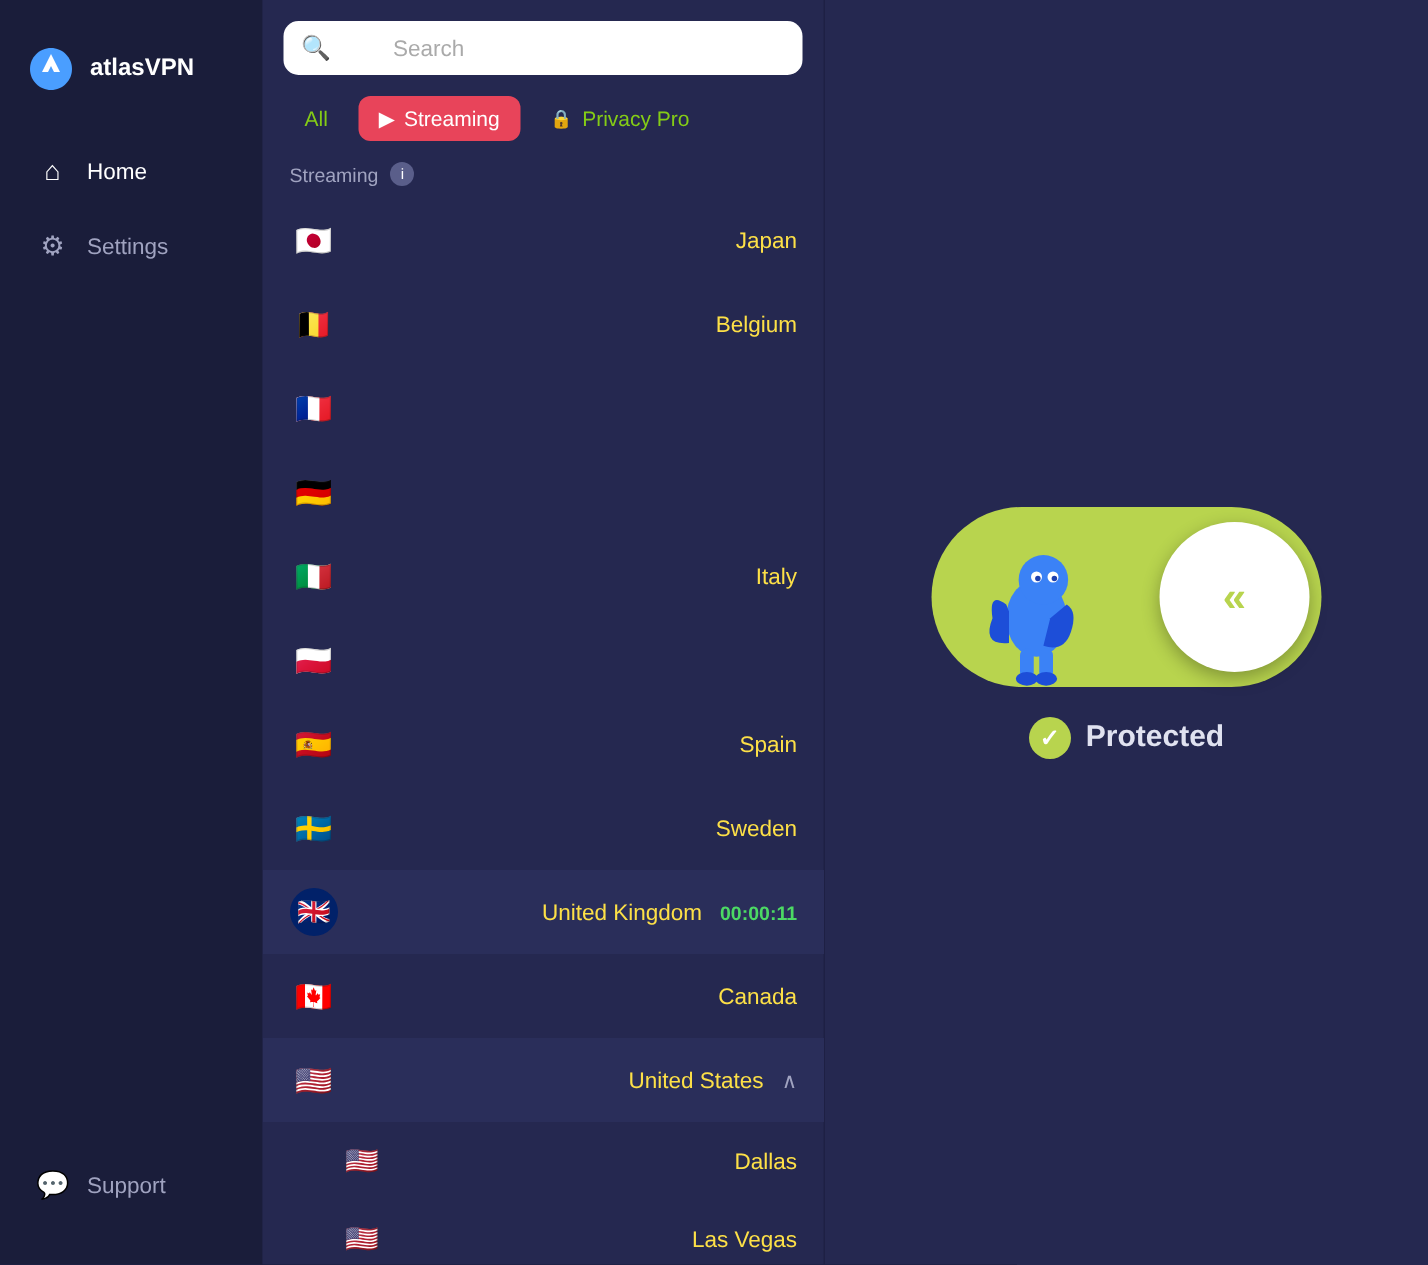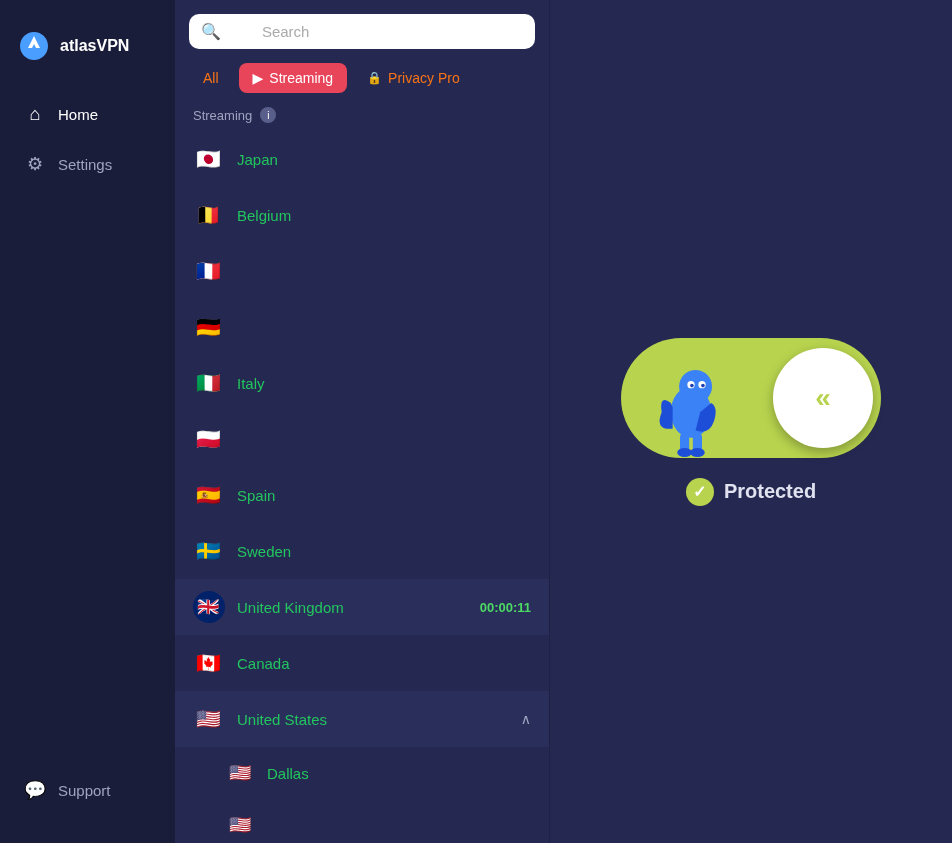--- a/index.html
+++ b/index.html
@@ -122,21 +122,21 @@
       gap: 6px;
     }
     .tab {
       padding: 7px 14px;
       border-radius: 8px;
       font-size: 14px;
       cursor: pointer;
       display: flex;
       align-items: center;
       gap: 6px;
-      color: #f97316;
+      color: #84cc16;
       font-weight: 500;
     }
     .tab.active {
       background: #e8445a;
       color: #ffffff;
     }
     .tab-lock {
       font-size: 12px;
     }
 
@@ -195,22 +195,23 @@
       border-radius: 50%;
       flex-shrink: 0;
       overflow: hidden;
       display: flex;
       align-items: center;
       justify-content: center;
       font-size: 20px;
     }
     .location-name {
       flex: 1;
-      color: #22c55e;
+      color: #fde047;
       font-size: 15px;
+      text-align: right;
     }
     .connection-time {
       color: #4cd964;
       font-size: 13px;
       font-weight: 600;
       text-align: right;
     }
     .expand-icon {
       color: #a0a3c0;
       font-size: 14px;
@@ -421,20 +422,21 @@
         <span class="expand-icon">∧</span>
       </div>
 
       <div class="location-item sub-location">
         <div class="flag sub-flag">🇺🇸</div>
         <span class="location-name">Dallas</span>
       </div>
 
       <div class="location-item sub-location">
         <div class="flag sub-flag">🇺🇸</div>
+        <span class="location-name">Las Vegas</span>
       </div>
 
     </div>
   </div>
 
   <div class="right-panel">
     <div class="vpn-toggle-container">
 
       <div class="vpn-toggle">
 

